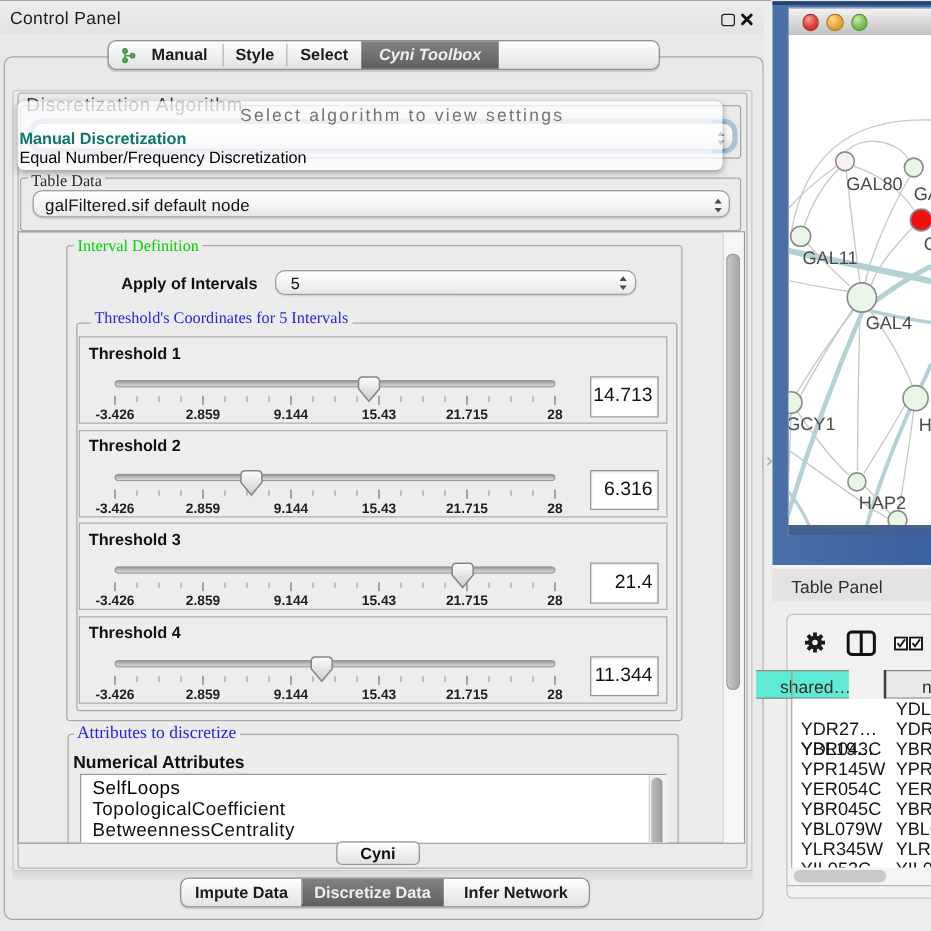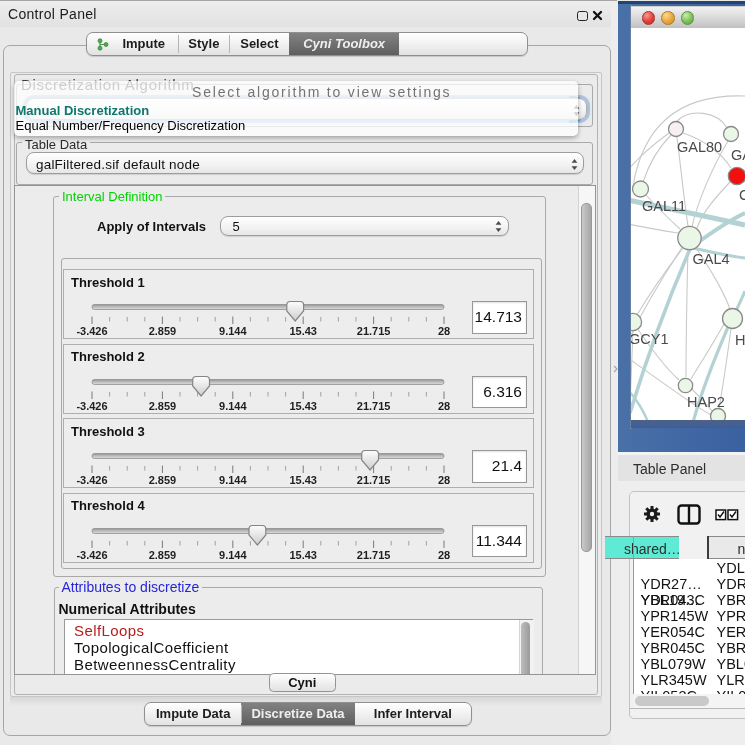--- a/index.html
+++ b/index.html
@@ -7,21 +7,21 @@
   font-family:"Liberation Sans",sans-serif;background:#e9e9e9;}
 .abs{position:absolute;}
 
 .tabbar{border:1px solid #8f8f8f;border-radius:7px;
   background:linear-gradient(#ffffff,#f2f2f2 45%,#e2e2e2);box-shadow:0 1px 1px rgba(0,0,0,.15);}
 .tabseg{position:absolute;top:0;height:100%;text-align:center;font-size:13px;font-weight:bold;color:#1c1c1c;}
 .tabdark{background:linear-gradient(#828282,#5f5f5f);color:#efefef;}
 .tabdiv{position:absolute;top:2px;bottom:2px;width:1px;background:#b5b5b5;}
 
 .grp{position:absolute;border:1px solid #a9a9a9;border-radius:3px;}
-.grplbl{position:absolute;font-size:13px;line-height:13px;padding:0 3px;background:#ececec;white-space:nowrap;}
+.grplbl{position:absolute;font-size:13px;line-height:13px;padding:0 3px;background:#ececec;white-space:nowrap;font-family:Liberation Serif, serif;}
 
 .combo{position:absolute;box-sizing:border-box;border:1px solid #9d9d9d;border-radius:8px;
   background:linear-gradient(#ffffff,#f2f2f2 60%,#e6e6e6);box-shadow:0 1px 1px rgba(0,0,0,.12);
   font-size:13px;color:#111;}
 .combo .ar{position:absolute;right:9px;top:0;}
 
 .thbox{position:absolute;box-sizing:border-box;width:470.5px;height:70px;border:1px solid #aeaeae;background:#ededed;}
 .thbox .ttl{position:absolute;left:7px;top:4.5px;font-size:13px;font-weight:bold;color:#111;}
 .vfield{position:absolute;left:407.5px;top:31px;width:55.5px;height:32.5px;box-sizing:border-box;
   border:1px solid #979797;background:#fff;font-size:15.5px;color:#111;text-align:right;
@@ -42,21 +42,21 @@
 
 <div class="abs" style="left:3px;top:45px;width:606px;height:689px;border:1px solid #a6a6a6;border-radius:7px;"></div>
 
 <div class="abs" style="left:10px;top:71.5px;width:591.5px;height:625.5px;border:1px solid #c6c6c6;border-radius:2px;background:#ebebeb;box-sizing:border-box;"></div>
 <div class="abs" style="left:13.5px;top:73.5px;width:584.5px;height:621px;border:1px solid #b3b3b3;border-radius:3px;background:#ebebeb;box-sizing:border-box;"></div>
 
 <div class="abs tabbar" style="left:85.7px;top:32px;width:440.3px;height:21.5px;">
   <div class="tabseg tabdark" style="left:202.8px;width:109.3px;line-height:21.5px;font-style:italic;">Cyni Toolbox</div>
   <div class="tabdiv" style="left:91.8px;"></div>
   <div class="tabdiv" style="left:142.6px;"></div>
-  <div class="tabseg" style="left:22px;width:70px;line-height:21.5px;">Impute</div>
+  <div class="tabseg" style="left:22px;width:70px;line-height:21.5px;">Manual</div>
   <div class="tabseg" style="left:91.8px;width:50.8px;line-height:21.5px;">Style</div>
   <div class="tabseg" style="left:142.6px;width:60.2px;line-height:21.5px;">Select</div>
   <svg class="abs" style="left:10px;top:4.5px;" width="12" height="13" viewBox="0 0 12 13">
     <path d="M3 3 V10 M3 6.5 H8.5" stroke="#4a9a4a" stroke-width="1.2" fill="none"></path>
     <circle cx="3" cy="2.8" r="2" fill="#4db04d" stroke="#2f7a2f" stroke-width="0.7"></circle>
     <circle cx="3" cy="10.2" r="2" fill="#4db04d" stroke="#2f7a2f" stroke-width="0.7"></circle>
     <circle cx="9" cy="6.5" r="2" fill="#4db04d" stroke="#2f7a2f" stroke-width="0.7"></circle>
   </svg>
 </div>
 
@@ -90,20 +90,21 @@
 
   <div class="abs" style="left:82.5px;top:33.5px;font-size:13px;font-weight:bold;color:#111;">Apply of Intervals</div>
   <div class="combo" style="left:205px;top:30px;width:289.5px;height:20px;line-height:19px;padding-left:12px;">5
     <svg class="ar" style="top:3.5px;right:5px;" width="9" height="13" viewBox="0 0 9 13">
       <path d="M4.5 1 L7.4 4.7 H1.6 Z" fill="#4a4a4a"></path>
         <path d="M4.5 12 L1.6 8.3 H7.4 Z" fill="#4a4a4a"></path>
     </svg>
   </div>
 
   <div class="grp" style="left:46px;top:72.5px;width:479.5px;height:309px;"></div>
+  <div class="grplbl" style="left:58px;top:61px;color:#2626d9;">Threshold's Coordinates for 5 Intervals</div>
 
   <div class="thbox" style="left:48.5px;top:83.5px;">
   <div class="ttl">Threshold 1</div>
   <svg class="abs" style="left:0;top:0;" width="470" height="70" viewBox="0 0 470 70" font-family="Liberation Sans, sans-serif">
     <defs>
       <linearGradient id="trk0" x1="0" y1="0" x2="0" y2="1">
         <stop offset="0" stop-color="#8f8f8f"></stop>
             <stop offset="0.35" stop-color="#b2b2b2"></stop>
             <stop offset="1" stop-color="#dedede"></stop>
       </linearGradient>
@@ -280,37 +281,37 @@
         <text x="380.0" y="65" font-size="11" font-weight="bold" fill="#1f1f1f" text-anchor="middle">28</text>
     <path d="M 185.0 41 L 185.0 35 Q 185.0 31.5 188.5 31.5 L 198.3 31.5 Q 201.8 31.5 201.8 35 L 201.8 41 L 193.4 51 Z" fill="url(#thm3)" stroke="#858585" stroke-width="1.2"></path>
   </svg>
   <div class="vfield">11.344</div>
 </div>
 
   <div class="grp" style="left:39.5px;top:401px;width:487px;height:100px;"></div>
   <div class="grplbl" style="left:44px;top:394.5px;color:#2626d9;font-size:14px;line-height:14px;">Attributes to discretize</div>
   <div class="abs" style="left:44px;top:415px;font-size:14px;font-weight:bold;color:#111;">Numerical Attributes</div>
   <div class="abs" style="left:49px;top:433px;width:469px;height:80px;background:#fff;border:1px solid #9a9a9a;box-sizing:border-box;">
-    <div class="abs" style="left:9.5px;top:2px;font-size:15px;letter-spacing:0.4px;color:#b91c1c;">SelfLoops</div>
+    <div class="abs" style="left:9.5px;top:2px;font-size:15px;letter-spacing:0.4px;color:#000000;">SelfLoops</div>
     <div class="abs" style="left:9.5px;top:19px;font-size:15px;letter-spacing:0.4px;color:#111;">TopologicalCoefficient</div>
     <div class="abs" style="left:9.5px;top:36px;font-size:15px;letter-spacing:0.4px;color:#111;">BetweennessCentrality</div>
     <div class="abs" style="left:454px;top:0;width:14px;height:80px;background:#f2f2f2;border-left:1px solid #d5d5d5;"></div>
     <div class="abs" style="left:456.5px;top:2px;width:9px;height:76px;border-radius:4.5px;background:linear-gradient(90deg,#bdbdbd,#9a9a9a);"></div>
   </div>
 </div>
 
 <div class="btn" style="left:268.5px;top:672.5px;width:67.5px;height:19.5px;line-height:18px;font-weight:bold;">Cyni</div>
 
 <div class="abs" style="left:10px;top:697px;width:592px;height:8px;background:linear-gradient(#d7d7d7,#e7e7e7);"></div>
 
 <div class="abs tabbar" style="left:144px;top:702px;width:326px;height:21.5px;">
   <div class="tabseg tabdark" style="left:96.4px;width:113.2px;line-height:21.5px;">Discretize Data</div>
   <div class="tabdiv" style="left:96px;"></div>
   <div class="tabseg" style="left:0;width:96.4px;line-height:21.5px;">Impute Data</div>
-  <div class="tabseg" style="left:209.6px;width:116.4px;line-height:21.5px;">Infer Interval</div>
+  <div class="tabseg" style="left:209.6px;width:116.4px;line-height:21.5px;">Infer Network</div>
 </div>
 
 <div class="abs" style="left:21px;top:76px;font-size:15px;letter-spacing:0.7px;color:#3f3f3f;z-index:40;">Discretization Algorithm</div>
 <div class="abs" style="left:13.5px;top:81px;width:564.5px;height:55px;border-radius:5px;background:rgba(255,255,255,.74);
  box-shadow:0 2px 5px rgba(0,0,0,.32);z-index:41;">
   <div class="abs" style="left:178.5px;top:3px;font-size:14px;letter-spacing:1.8px;color:#737373;">Select algorithm to view settings</div>
   <div class="abs" style="left:2px;top:21.5px;font-size:13px;font-weight:bold;color:#0f766e;">Manual Discretization</div>
   <div class="abs" style="left:2px;top:36.5px;font-size:13px;color:#000;">Equal Number/Frequency Discretization</div>
 </div>
 

